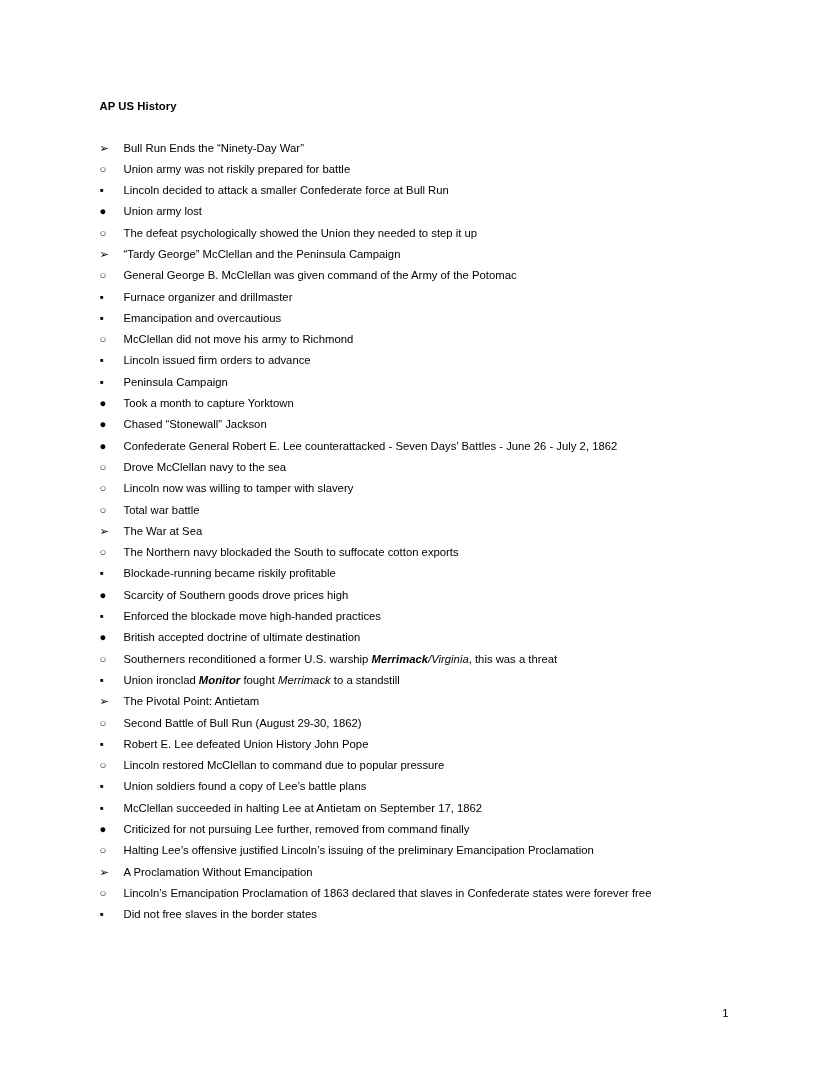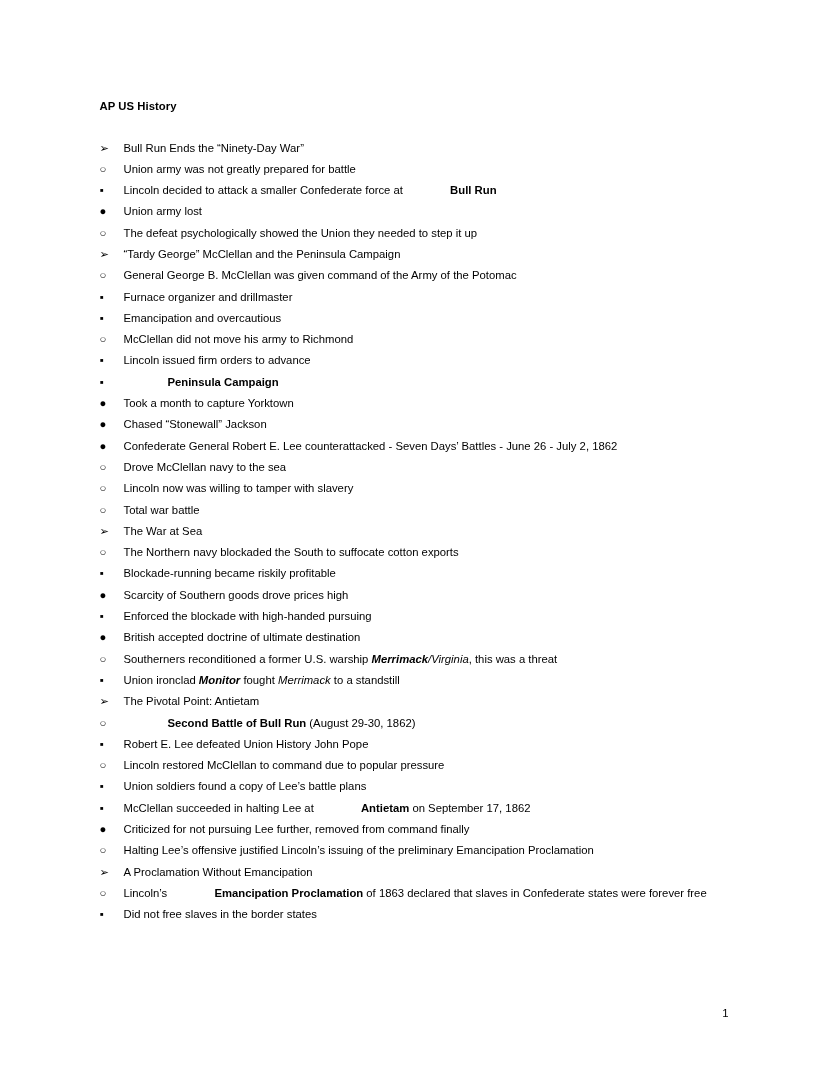--- a/index.html
+++ b/index.html
@@ -83,21 +83,21 @@
     line-height: 21.6px;
   }
   .lvl2 { margin-left: 49px; }
   .lvl3 { margin-left: 49px; }
   .lvl4 { margin-left: 49px; }
   .lvl5 { margin-left: 49px; }
 
   .txt {
     display: block;
   }
-  b, .b { font-weight: bold; margin-left: 44px; }
+  b, .b { font-weight: normal; }
   i, .i { font-style: italic; }
   .bi { font-weight: bold; font-style: italic; }
 
   .page-number {
     position: absolute;
     right: 96px;
     top: 1005px;
     font-size: 11.3px;
     line-height: 16px;
     color: #000;
@@ -119,21 +119,21 @@
     <ul class="outline" id="outline-root">
         <li class="item">
           <div class="row">
             <span class="marker arrow">➢</span>
             <span class="txt">Bull Run Ends the “Ninety-Day War”</span>
           </div>
           <ul class="lvl2">
             <li class="item">
               <div class="row">
                 <span class="marker hollow-circle">○</span>
-                <span class="txt">Union army was not greatly prepared for battle</span>
+                <span class="txt">Union army was not riskily prepared for battle</span>
               </div>
               <ul class="lvl3">
                 <li class="item">
                   <div class="row">
                     <span class="marker square">▪</span>
                     <span class="txt">Lincoln decided to attack a smaller Confederate force at <b>Bull Run</b></span>
                   </div>
                   <ul class="lvl4">
                     <li class="item">
                       <div class="row">
@@ -263,21 +263,21 @@
                       <div class="row">
                         <span class="marker disc">●</span>
                         <span class="txt">Scarcity of Southern goods drove prices high</span>
                       </div>
                     </li>
                   </ul>
                 </li>
                 <li class="item">
                   <div class="row">
                     <span class="marker square">▪</span>
-                    <span class="txt">Enforced the blockade with high-handed pursuing</span>
+                    <span class="txt">Enforced the blockade move high-handed practices</span>
                   </div>
                   <ul class="lvl4">
                     <li class="item">
                       <div class="row">
                         <span class="marker disc">●</span>
                         <span class="txt">British accepted doctrine of ultimate destination</span>
                       </div>
                     </li>
                   </ul>
                 </li>

